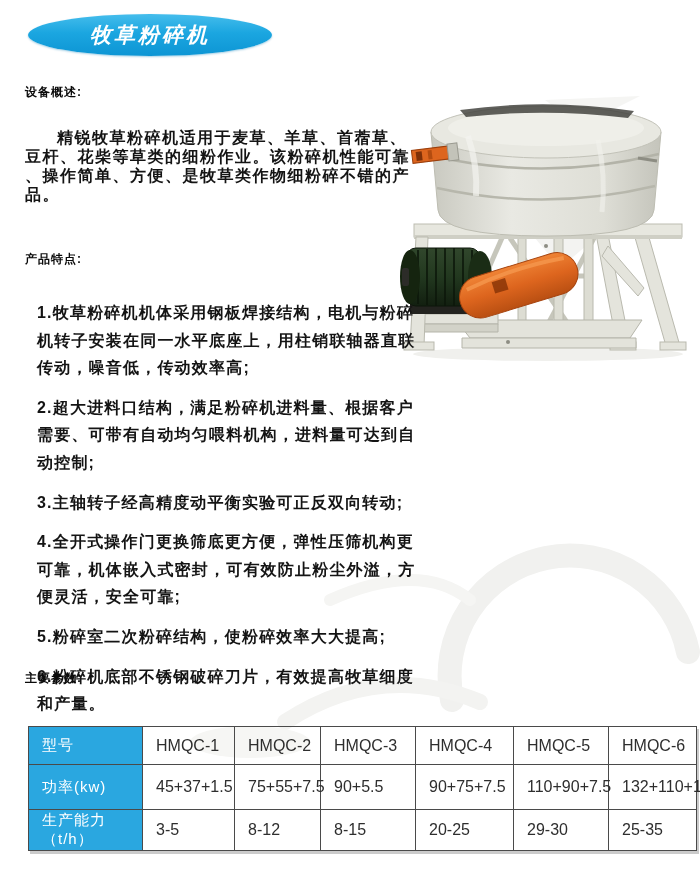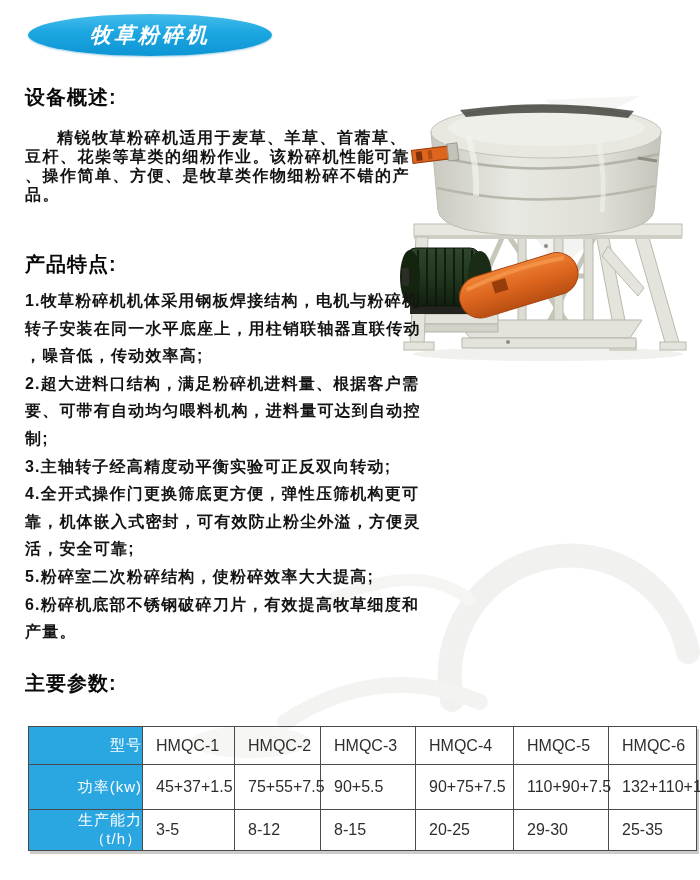--- a/index.html
+++ b/index.html
@@ -22,38 +22,38 @@
     box-shadow:0 1px 2px rgba(0,120,180,.35);
     display:flex;align-items:center;justify-content:center;
     z-index:2;
   }
   .banner-text{
     color:#ffffff;font-size:21px;font-weight:800;letter-spacing:3px;font-style:italic;
   }
 
   .heading{
     position:absolute;left:25px;z-index:2;
-    font-size:20px;font-weight:800;color:#0a0a0a;letter-spacing:1px;
+    font-size:12px;font-weight:800;color:#0a0a0a;letter-spacing:1px;
   }
   .h-overview{top:84px;}
   .h-features{top:251px;}
   .h-params{top:670px;}
 
   .overview-text{
     position:absolute;left:25px;top:112px;width:385px;z-index:2;
     font-size:16px;font-weight:600;line-height:19px;color:#141414;
     letter-spacing:1.5px;text-indent:2em;
     line-break:anywhere;overflow-wrap:break-word;
   }
 
   .features{
     position:absolute;left:25px;top:287px;width:408px;z-index:2;
   }
   .feat{
-    margin:0;padding:0;
+    margin:12px;padding:0;
     font-size:16px;font-weight:600;line-height:27.6px;color:#141414;
     letter-spacing:1.2px;line-break:anywhere;overflow-wrap:break-word;
   }
 
   .product-photo{
     position:absolute;left:398px;top:96px;width:298px;height:268px;z-index:1;
   }
 
   
   .params-table{
@@ -66,21 +66,21 @@
     border:1px solid #4a4a4a;
     font-weight:normal;text-align:left;
     padding:0 0 0 13px;
     font-size:16px;color:#2e2e2e;
     background:transparent;
   }
   .params-table tr:nth-child(1) td{height:37px;}
   .params-table tr:nth-child(2) td{height:44px;}
   .params-table tr:nth-child(3) td{height:40px;}
   .params-table .blue{
-    background:#2aa7e0;color:#ffffff;font-size:15px;letter-spacing:1px;text-align:right;
+    background:#2aa7e0;color:#ffffff;font-size:15px;letter-spacing:1px;
   }
 </style>
 </head>
 <body>
 
 <div class="page">
 
   <svg class="watermark" viewBox="0 0 700 880" aria-hidden="true">
     <path d="M530 232 L612 224 L560 268 Z" fill="#f3f3f1"></path>
     <path d="M545 100 L640 96 L580 126 Z" fill="#f5f5f3"></path>

